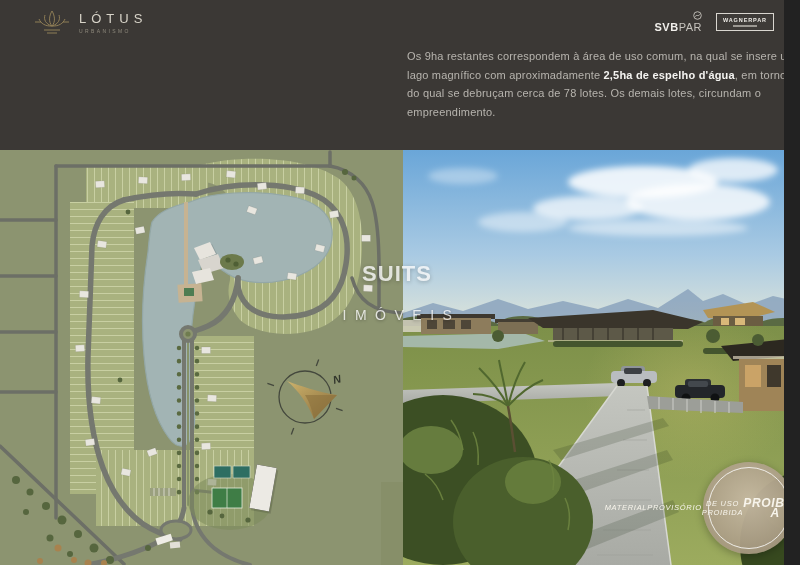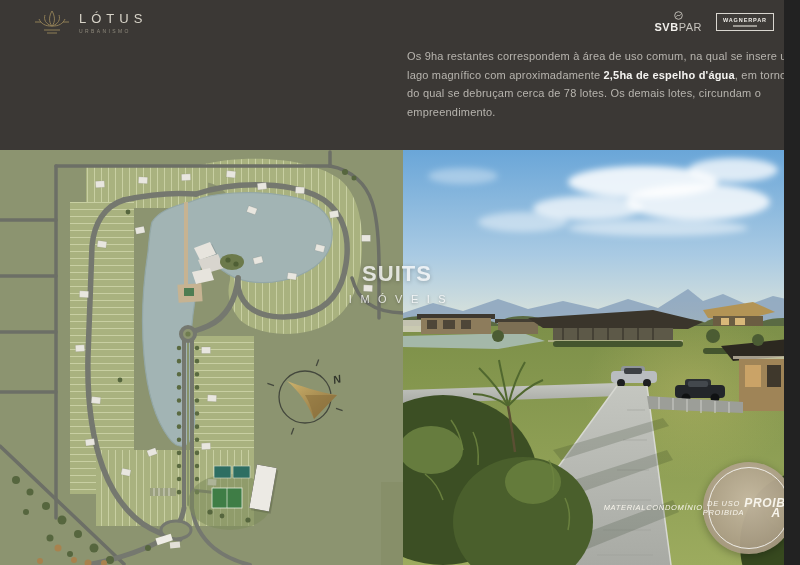--- a/index.html
+++ b/index.html
@@ -3,21 +3,21 @@
 <meta charset="utf-8">
 <style>
   html,body{margin:0;padding:0;background:#222;}
   .page{position:relative;width:784px;height:565px;background:#3b3835;overflow:hidden;
         font-family:"Liberation Sans",sans-serif;}
   
   .logo{position:absolute;left:34px;top:9px;display:flex;align-items:center;gap:9px;}
   .logo-name{font-size:13px;letter-spacing:5px;color:#d8d4c9;font-weight:400;line-height:13px;}
   .logo-sub{font-size:5px;letter-spacing:2.4px;color:#8f8a7d;margin-top:3px;}
   .partners{position:absolute;right:10px;top:11px;display:flex;align-items:center;gap:14px;}
-  .svb{display:flex;flex-direction:column;align-items:center;gap:1px;}
+  .svb{display:flex;flex-direction:column;align-items:flex-end;gap:1px;}
   .svb-txt{font-size:11px;font-weight:700;letter-spacing:.5px;color:#f1efeb;}
   .svb-txt .light{font-weight:300;color:#c7c4be;}
   .wagner{border:1px solid #d9d6d0;padding:3px 6px 3px;display:flex;flex-direction:column;align-items:center;gap:2px;background:rgba(255,255,255,.02);}
   .wagner-txt{font-size:5.5px;font-weight:700;letter-spacing:.9px;color:#efede8;}
   .wagner-bar{width:24px;height:1.5px;background:#9b9892;}
   .headline{position:absolute;left:22px;top:119px;font-size:11px;letter-spacing:.45px;
             color:#988d5f;white-space:nowrap;font-weight:700;}
   .headline .mid{font-weight:400;color:#8c8258;}
   .intro{position:absolute;left:407px;top:47px;width:391px;color:#b7b4ae;
          font-size:11px;line-height:18.5px;letter-spacing:.2px;}
@@ -26,21 +26,21 @@
   .intro .hl{color:#f4f3f0;font-weight:700;font-style:normal;}
   
   .map{position:absolute;left:0;top:150px;width:403px;height:415px;}
   .photo{position:absolute;left:403px;top:150px;width:397px;height:415px;}
   .map svg,.photo > svg{display:block;}
   
   .watermark{position:absolute;left:322px;top:257px;width:150px;text-align:center;
              color:rgba(255,255,255,.78);z-index:5;pointer-events:none;}
   .wm-title{font-size:22px;font-weight:700;letter-spacing:1px;line-height:34px;
             text-shadow:0 1px 4px rgba(0,0,0,.25);}
-  .wm-sub{font-size:11px;letter-spacing:8.5px;margin-top:2px;padding-left:9px;
+  .wm-sub{font-size:14px;letter-spacing:8.5px;margin-top:16px;padding-left:9px;
           text-shadow:0 1px 3px rgba(0,0,0,.3);}
   .stamp{position:absolute;left:300px;top:312px;width:92px;height:92px;border-radius:50%;
          background:radial-gradient(circle at 50% 42%, rgba(198,185,162,.95), rgba(165,151,127,.94) 78%);
          display:flex;flex-direction:row;align-items:center;justify-content:center;
          z-index:6;color:#f7f4eb;text-align:center;box-shadow:0 2px 8px rgba(0,0,0,.28);font-style:italic;}
   .stamp::before{content:"";position:absolute;inset:5px;border:1px solid rgba(255,255,255,.8);border-radius:50%;}
   .s1{font-size:7.5px;letter-spacing:.7px;line-height:9.5px;}
   .sdiv{width:56px;height:1px;background:rgba(255,255,255,.85);margin:3px 0;}
   .s2{font-size:12px;font-weight:700;letter-spacing:.7px;line-height:10px;}
 </style>
@@ -385,21 +385,21 @@
         <ellipse cx="397" cy="395" rx="60" ry="72" fill="#37491f"></ellipse>
         <ellipse cx="388" cy="360" rx="26" ry="20" fill="#4e6228" opacity=".8"></ellipse>
         <circle cx="310" cy="186" r="7" fill="#4b5c33"></circle>
           <circle cx="355" cy="190" r="6" fill="#4b5c33"></circle>
         <circle cx="95" cy="186" r="6" fill="#4b5c33"></circle>
       </g>
     </svg>
 
     <div class="stamp">
       <div class="s1">MATERIAL</div>
-      <div class="s1">CONDOMÍNIO</div>
+      <div class="s1">PROVISÓRIO</div>
       <div class="s1">DE USO PROIBIDA</div>
       <div class="sdiv"></div>
       <div class="s2">PROIBIDA A</div>
       <div class="s2">CONDOMÍNIO</div>
     </div>
   </div>
 
   <div class="watermark">
     <div class="wm-title">SUITS</div>
     <div class="wm-sub">IMÓVEIS</div>

